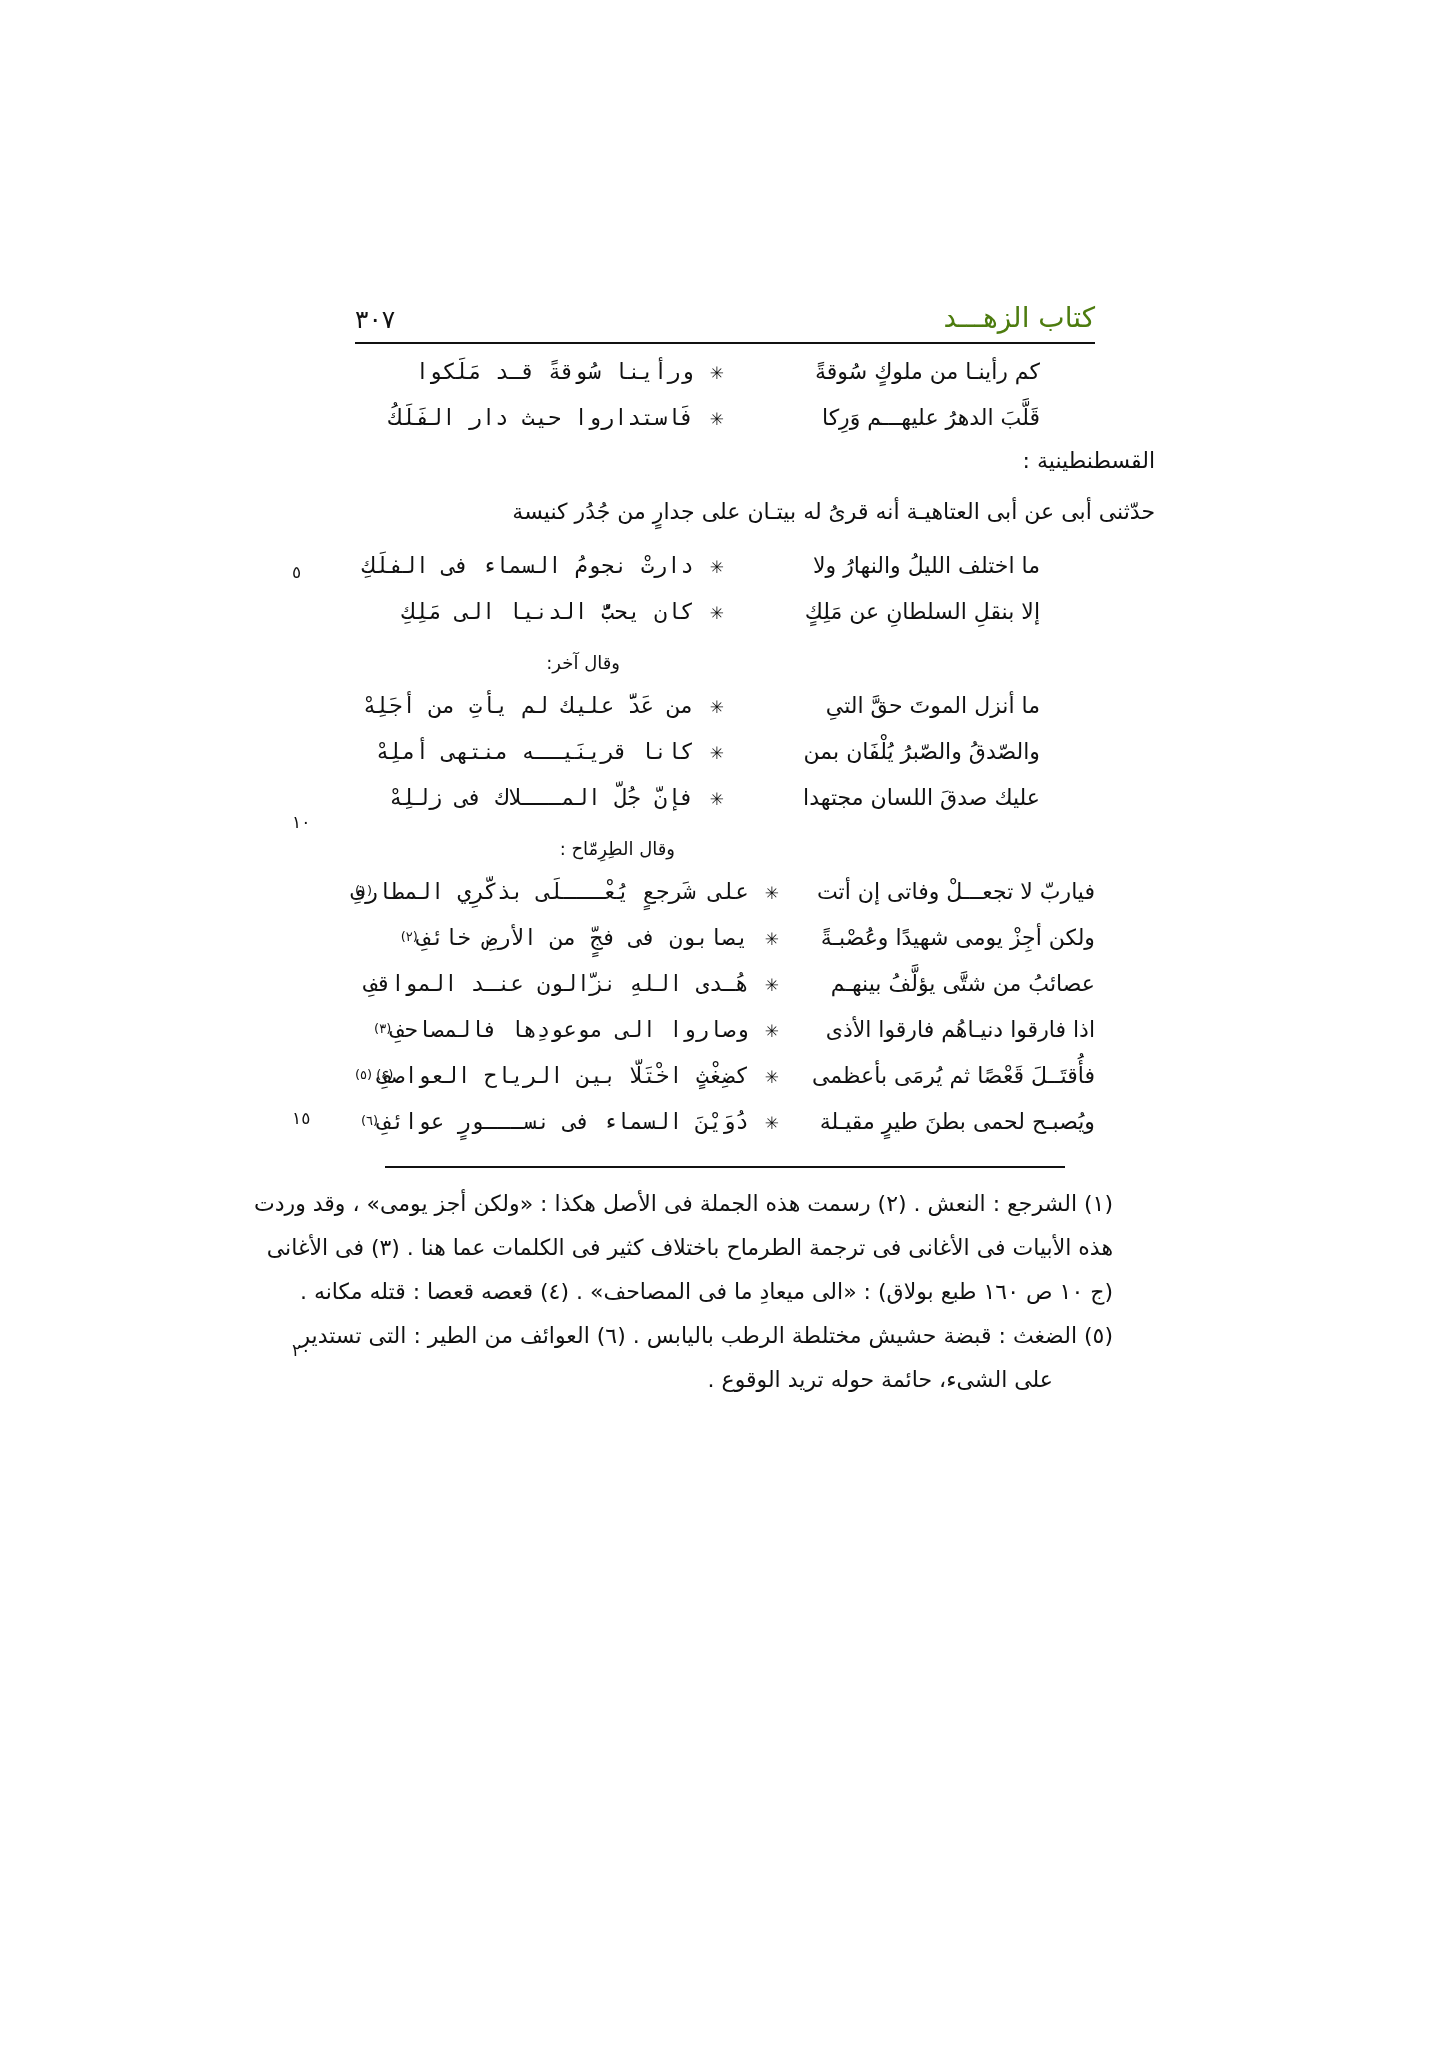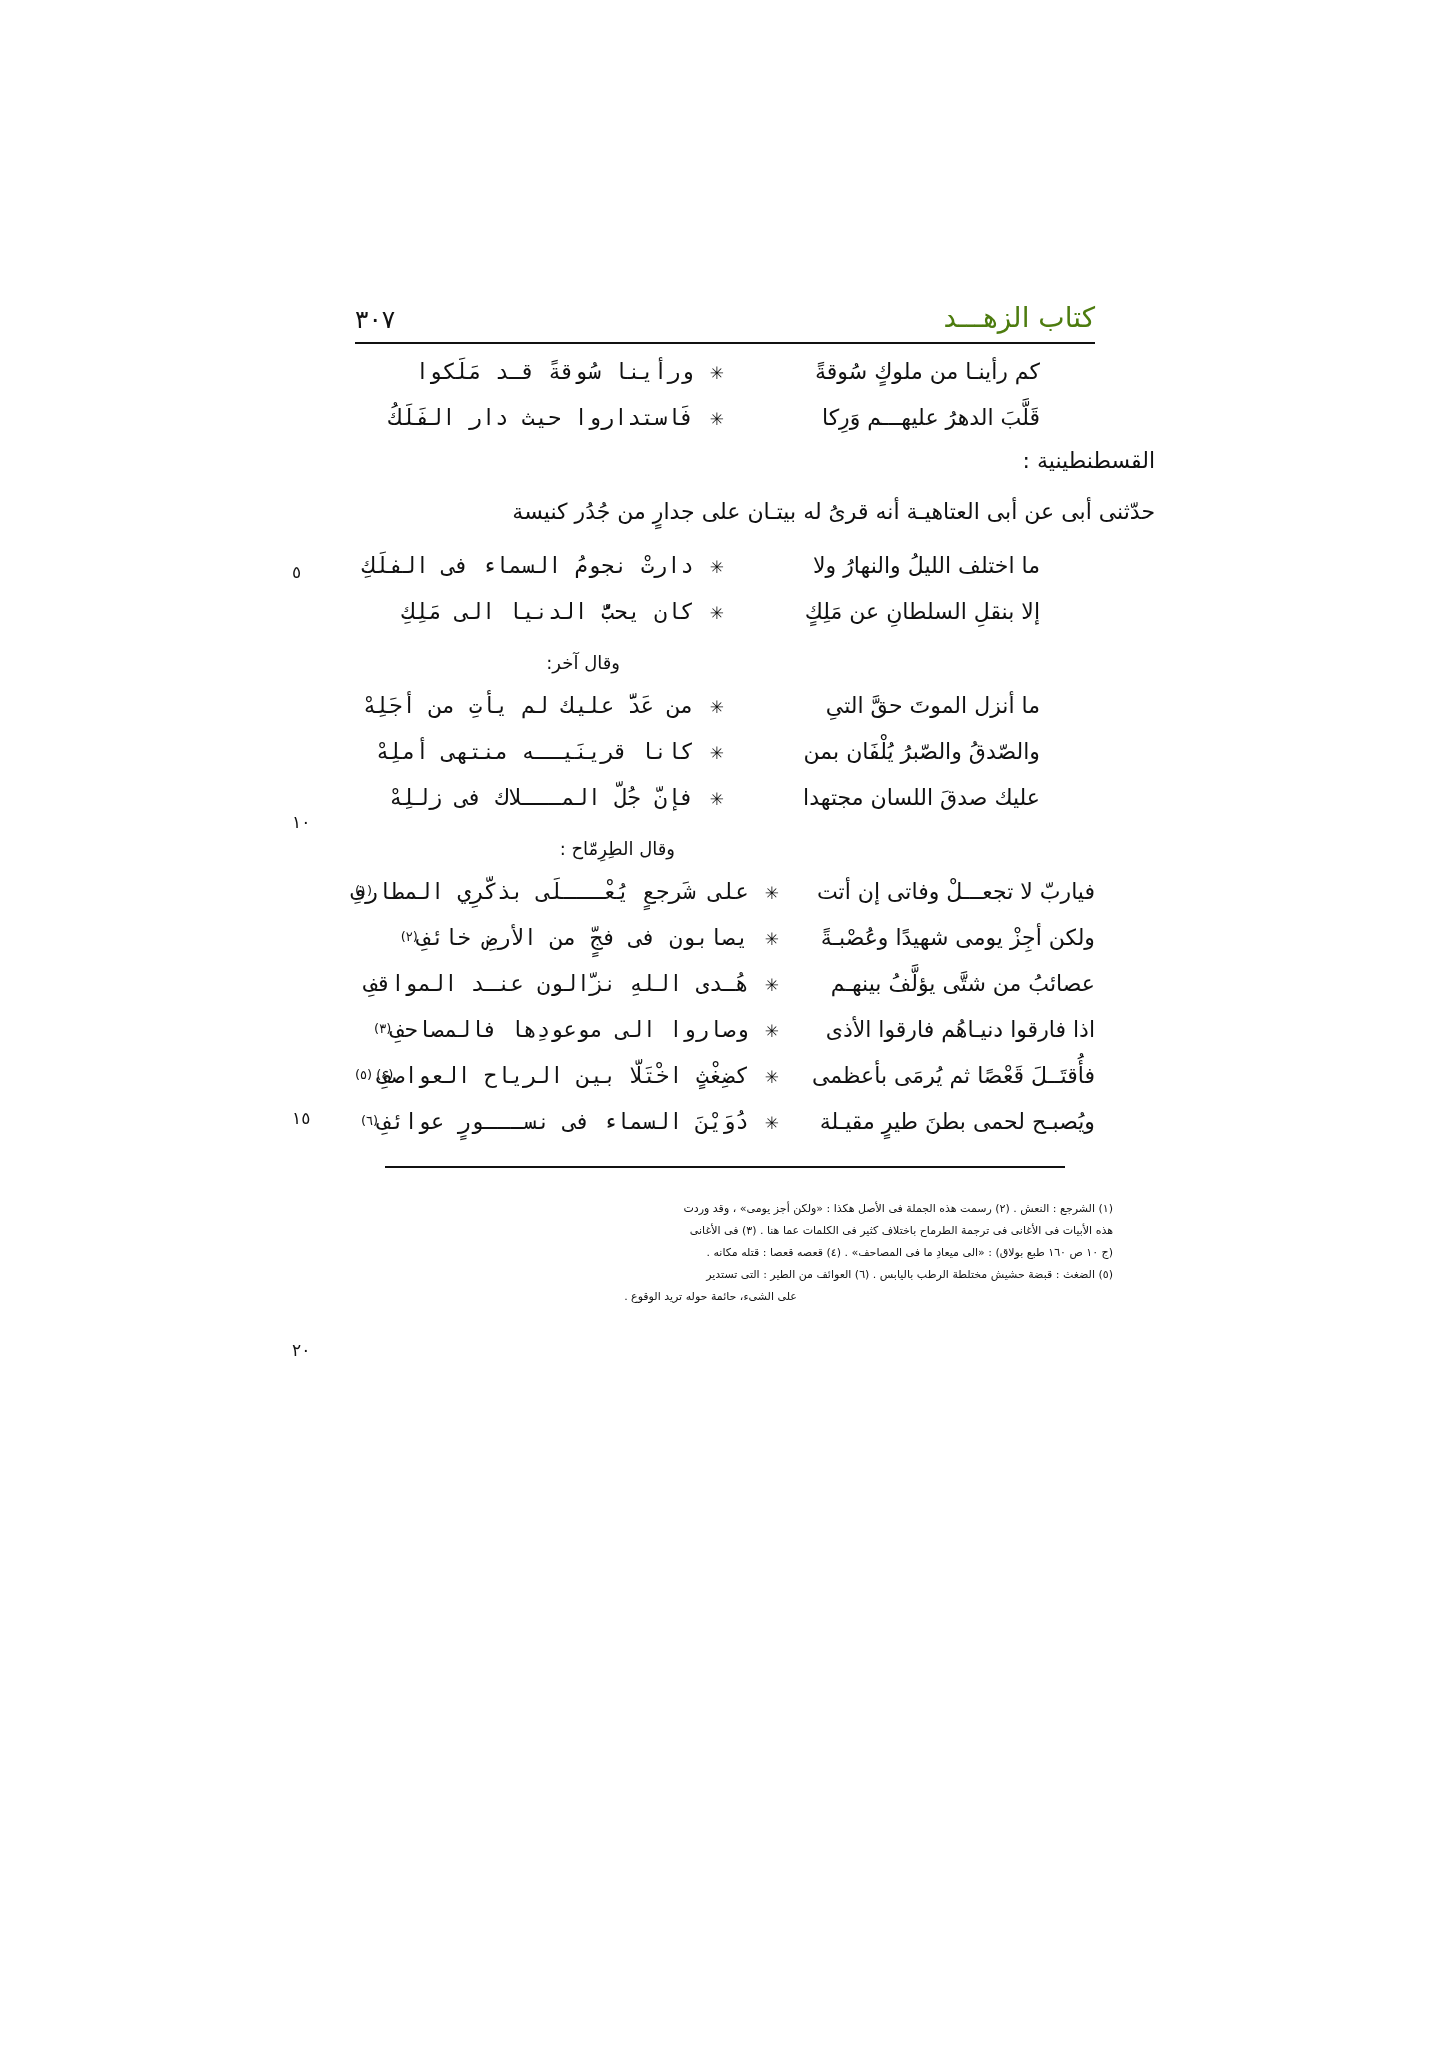--- a/index.html
+++ b/index.html
@@ -106,24 +106,24 @@
   }
   
   .fn-rule {
     border: 0;
     border-top: 2.2px solid #111;
     width: 680px;
     margin: 26px 0 0 0;
     margin-right: 30px;
   }
   .footnotes {
-    font-size: 11px;
+    font-size: 22px;
     line-height: 2.0;
     text-align: right;
-    margin-top: 30px;
+    margin-top: 14px;
     width: 745px;
     margin-right: -18px;
   }
   .fn-line {
     white-space: nowrap;
   }
 </style>
 </head>
 <body>
 
@@ -222,17 +222,17 @@
       <span class="hemi-b">دُوَيْنَ السماء فى نســـورٍ عوائفِ</span>
       <span class="sup">(٦)</span>
     </div>
 
     <hr class="fn-rule">
     <div class="footnotes">
       <div class="fn-line">(١)  الشرجع : النعش .     (٢)  رسمت هذه الجملة فى الأصل هكذا : «ولكن أجز يومى» ، وقد وردت</div>
       <div class="fn-line">هذه الأبيات فى الأغانى فى ترجمة الطرماح باختلاف كثير فى الكلمات عما هنا .     (٣)  فى الأغانى</div>
       <div class="fn-line">(ج ١٠ ص ١٦٠ طبع بولاق) : «الى ميعادِ ما فى المصاحف» .     (٤)  قعصه قعصا : قتله مكانه .</div>
       <div class="fn-line">(٥)  الضغث :  قبضة حشيش مختلطة الرطب باليابس .     (٦)  العوائف من الطير : التى تستدير</div>
-      <div class="fn-line" style="text-align:center; padding-right:60px">على الشىء، حائمة حوله تريد الوقوع .</div>
+      <div class="fn-line" style="text-align:right; padding-right:60px">على الشىء، حائمة حوله تريد الوقوع .</div>
     </div>
 
   </div>
 </div>
 
 </body></html>

